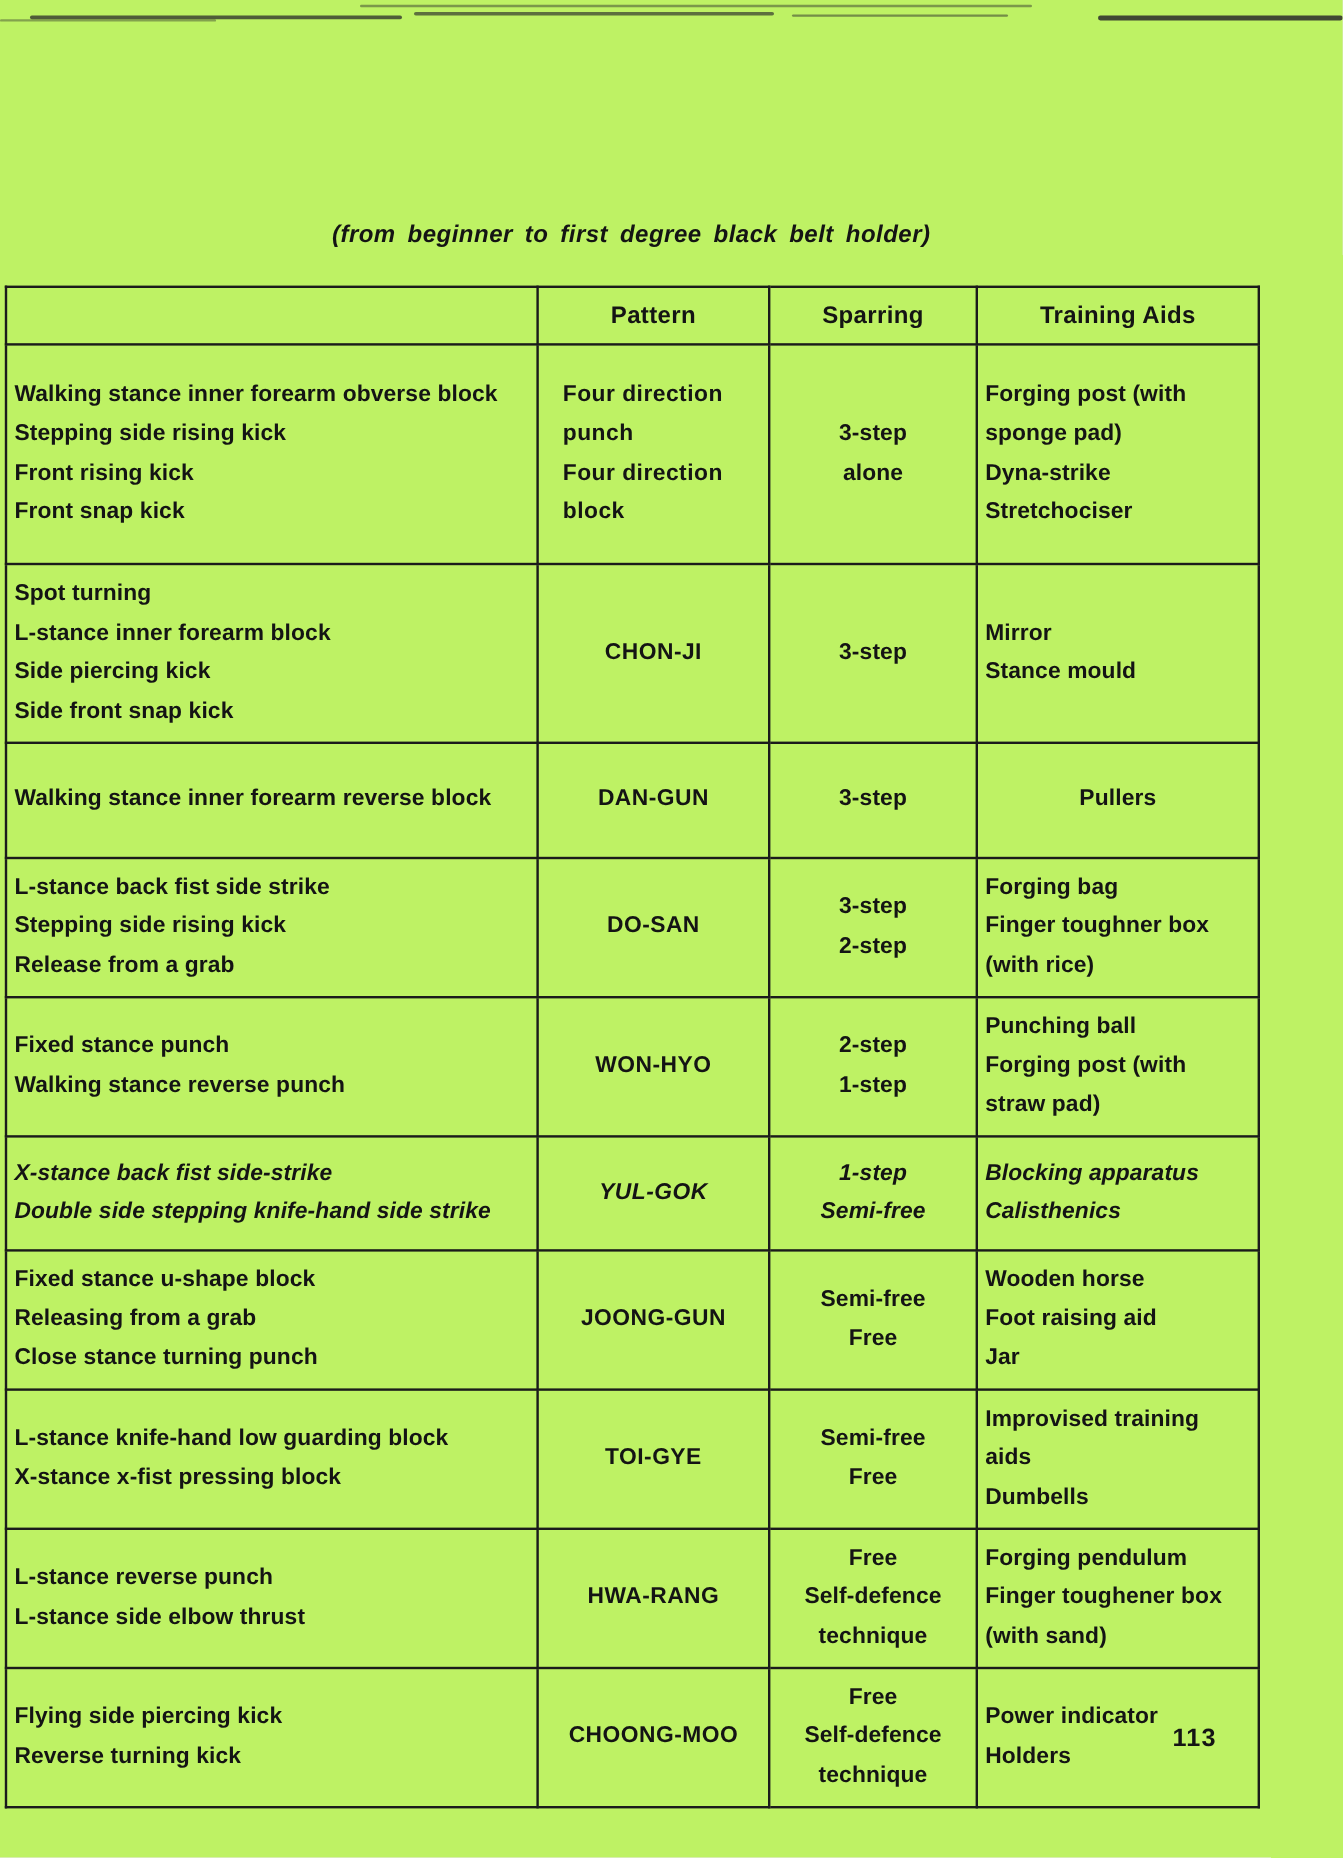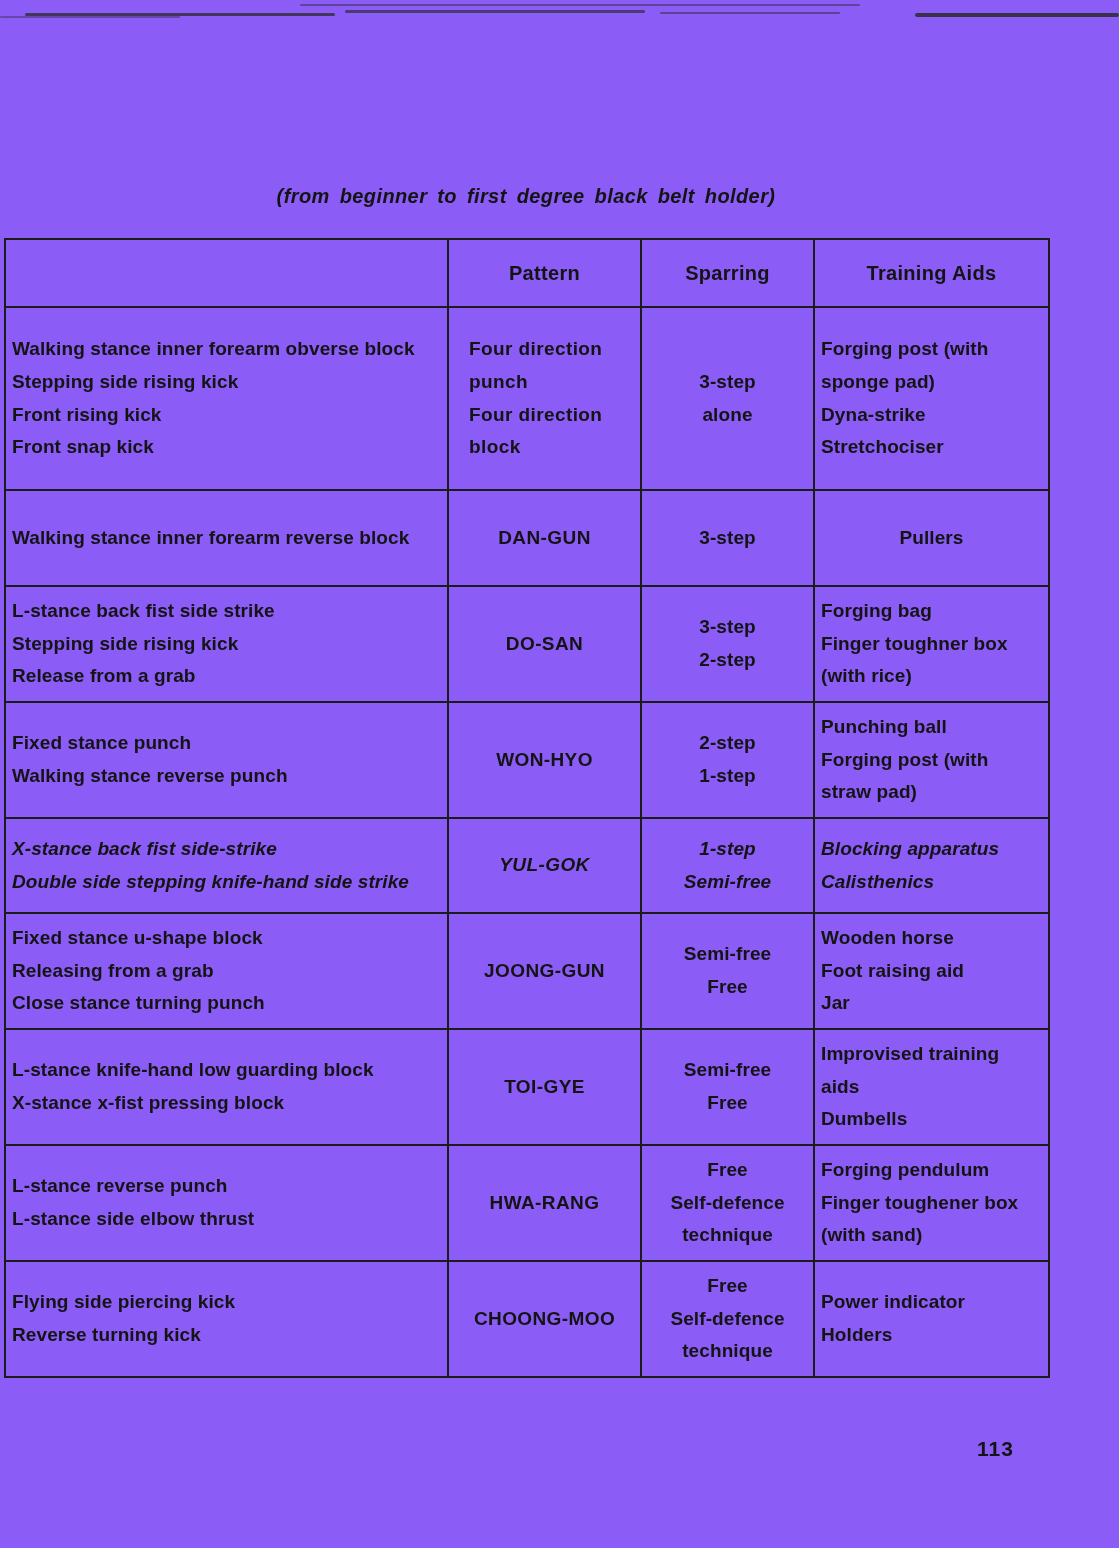--- a/index.html
+++ b/index.html
@@ -4,21 +4,21 @@
 <style>
   html, body {
     margin: 0;
     padding: 0;
     background: #e9e9e6;
   }
   .page {
     position: relative;
     width: 1119px;
     height: 1548px;
-    background: #8b5cf6;
+    background: #bef264;
     overflow: hidden;
     font-family: "Liberation Sans", sans-serif;
     color: #141414;
   }
 
   
   .scan-line { position: absolute; background: #2a2a2a; border-radius: 2px; }
   .s1 { left: 25px;  top: 13px; width: 310px; height: 3px; opacity: .75; }
   .s2 { left: 345px; top: 10px; width: 300px; height: 3px; opacity: .65; }
   .s3 { left: 300px; top: 4px;  width: 560px; height: 2px; opacity: .45; }
@@ -53,21 +53,21 @@
     border: 2px solid #1b1b1b;
     vertical-align: middle;
     font-weight: bold;
     padding: 8px 6px;
   }
   table.syllabus th {
     font-size: 20px;
     text-align: center;
     letter-spacing: .3px;
   }
-  tr.hdr { height: 68px; margin-left: 16px; }
+  tr.hdr { height: 48px; margin-left: 16px; }
 
   td .line { min-height: 0; }
   td { font-size: 19px; line-height: 1.72; letter-spacing: .1px; }
 
   td.tech    { text-align: left;  padding-left: 72px; padding-right: 12px; }
   td.pattern { text-align: center; letter-spacing: .4px; }
   td.pattern.left { text-align: left; padding-left: 20px; }
   td.sparring{ text-align: center; }
   td.aids    { text-align: left; padding-left: 30px; padding-right: 10px; }
   td.aids.center { text-align: center; padding-left: 6px; }
@@ -137,20 +137,38 @@
           <td class="sparring">
             <div class="line">3-step</div>
             <div class="line">alone</div>
           </td>
           <td class="aids">
             <div class="line">Forging post (with sponge pad)</div>
             <div class="line">Dyna-strike</div>
             <div class="line">Stretchociser</div>
           </td>
         </tr>
+        <tr class="r2">
+          <td class="tech">
+            <div class="line">Spot turning</div>
+            <div class="line">L-stance inner forearm block</div>
+            <div class="line">Side piercing kick</div>
+            <div class="line">Side front snap kick</div>
+          </td>
+          <td class="pattern">
+            <div class="line">CHON-JI</div>
+          </td>
+          <td class="sparring">
+            <div class="line">3-step</div>
+          </td>
+          <td class="aids">
+            <div class="line">Mirror</div>
+            <div class="line">Stance mould</div>
+          </td>
+        </tr>
         <tr class="r3">
           <td class="tech">
             <div class="line">Walking stance inner forearm reverse block</div>
           </td>
           <td class="pattern">
             <div class="line">DAN-GUN</div>
           </td>
           <td class="sparring">
             <div class="line">3-step</div>
           </td>

